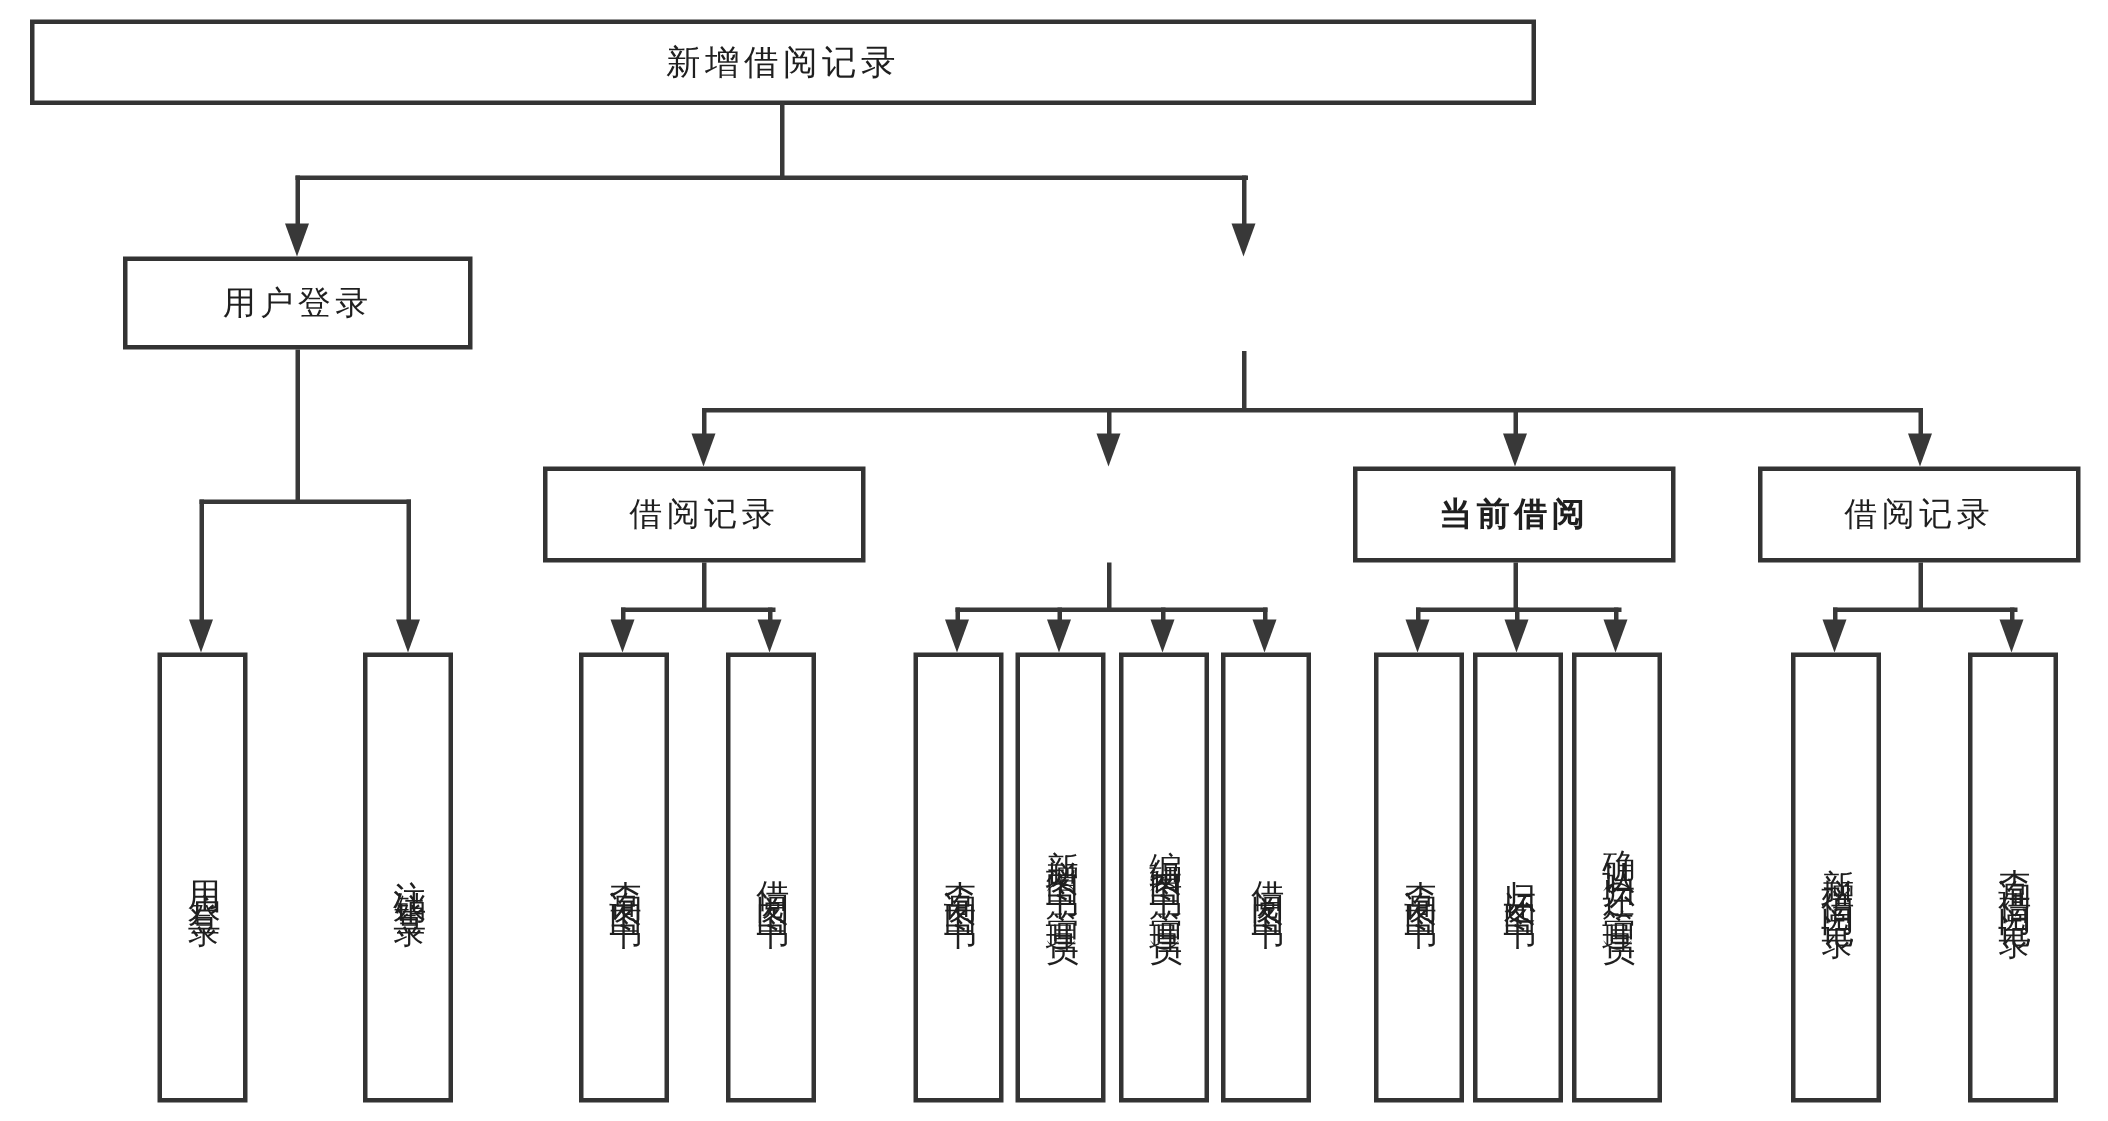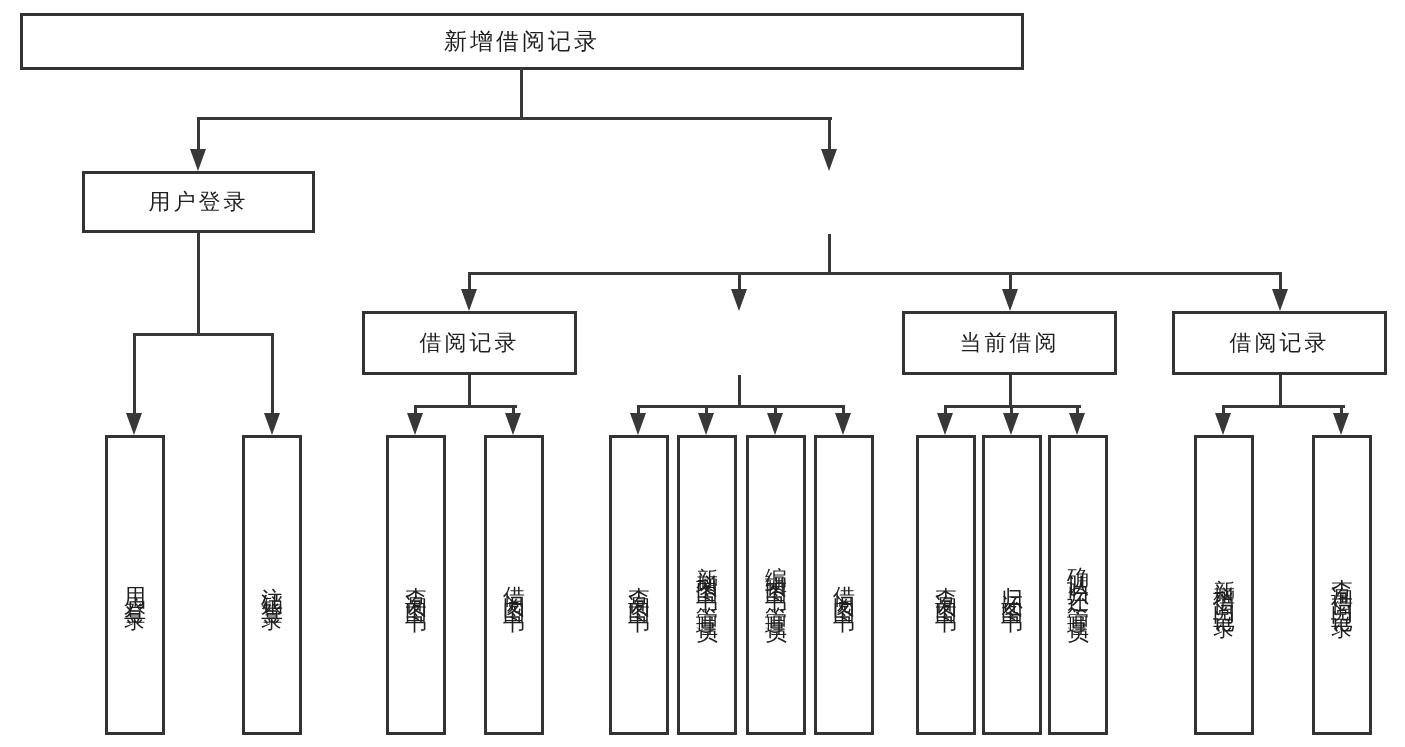--- a/index.html
+++ b/index.html
@@ -59,21 +59,21 @@
   <div class="vl" style="left:468px;top:272px;height:20px;"></div>
   <div class="arw" style="left:461px;top:289px;"></div>
   <div class="vl" style="left:738px;top:272px;height:20px;"></div>
   <div class="arw" style="left:731px;top:289px;"></div>
   <div class="vl" style="left:1009px;top:272px;height:20px;"></div>
   <div class="arw" style="left:1002px;top:289px;"></div>
   <div class="vl" style="left:1279px;top:272px;height:20px;"></div>
   <div class="arw" style="left:1272px;top:289px;"></div>
 
   <div class="box hbox" style="left:362px;top:311px;width:209px;height:58px;">借阅记录</div>
-  <div class="box hbox" style="left:902px;top:311px;width:209px;height:58px;">当前借阅</div>
+  <div class="box hbox" style="left:902px;top:311px;width:209px;height:58px;font-weight:bold;">当前借阅</div>
   <div class="box hbox" style="left:1172px;top:311px;width:209px;height:58px;">借阅记录</div>
 
   <div class="vl" style="left:468px;top:375px;height:32px;"></div>
   <div class="hl" style="left:414px;top:405px;width:103px;"></div>
   <div class="vl" style="left:414px;top:405px;height:12px;"></div>
   <div class="arw" style="left:407px;top:413px;"></div>
   <div class="vl" style="left:512px;top:405px;height:12px;"></div>
   <div class="arw" style="left:505px;top:413px;"></div>
 
   <div class="vl" style="left:738px;top:375px;height:32px;"></div>

